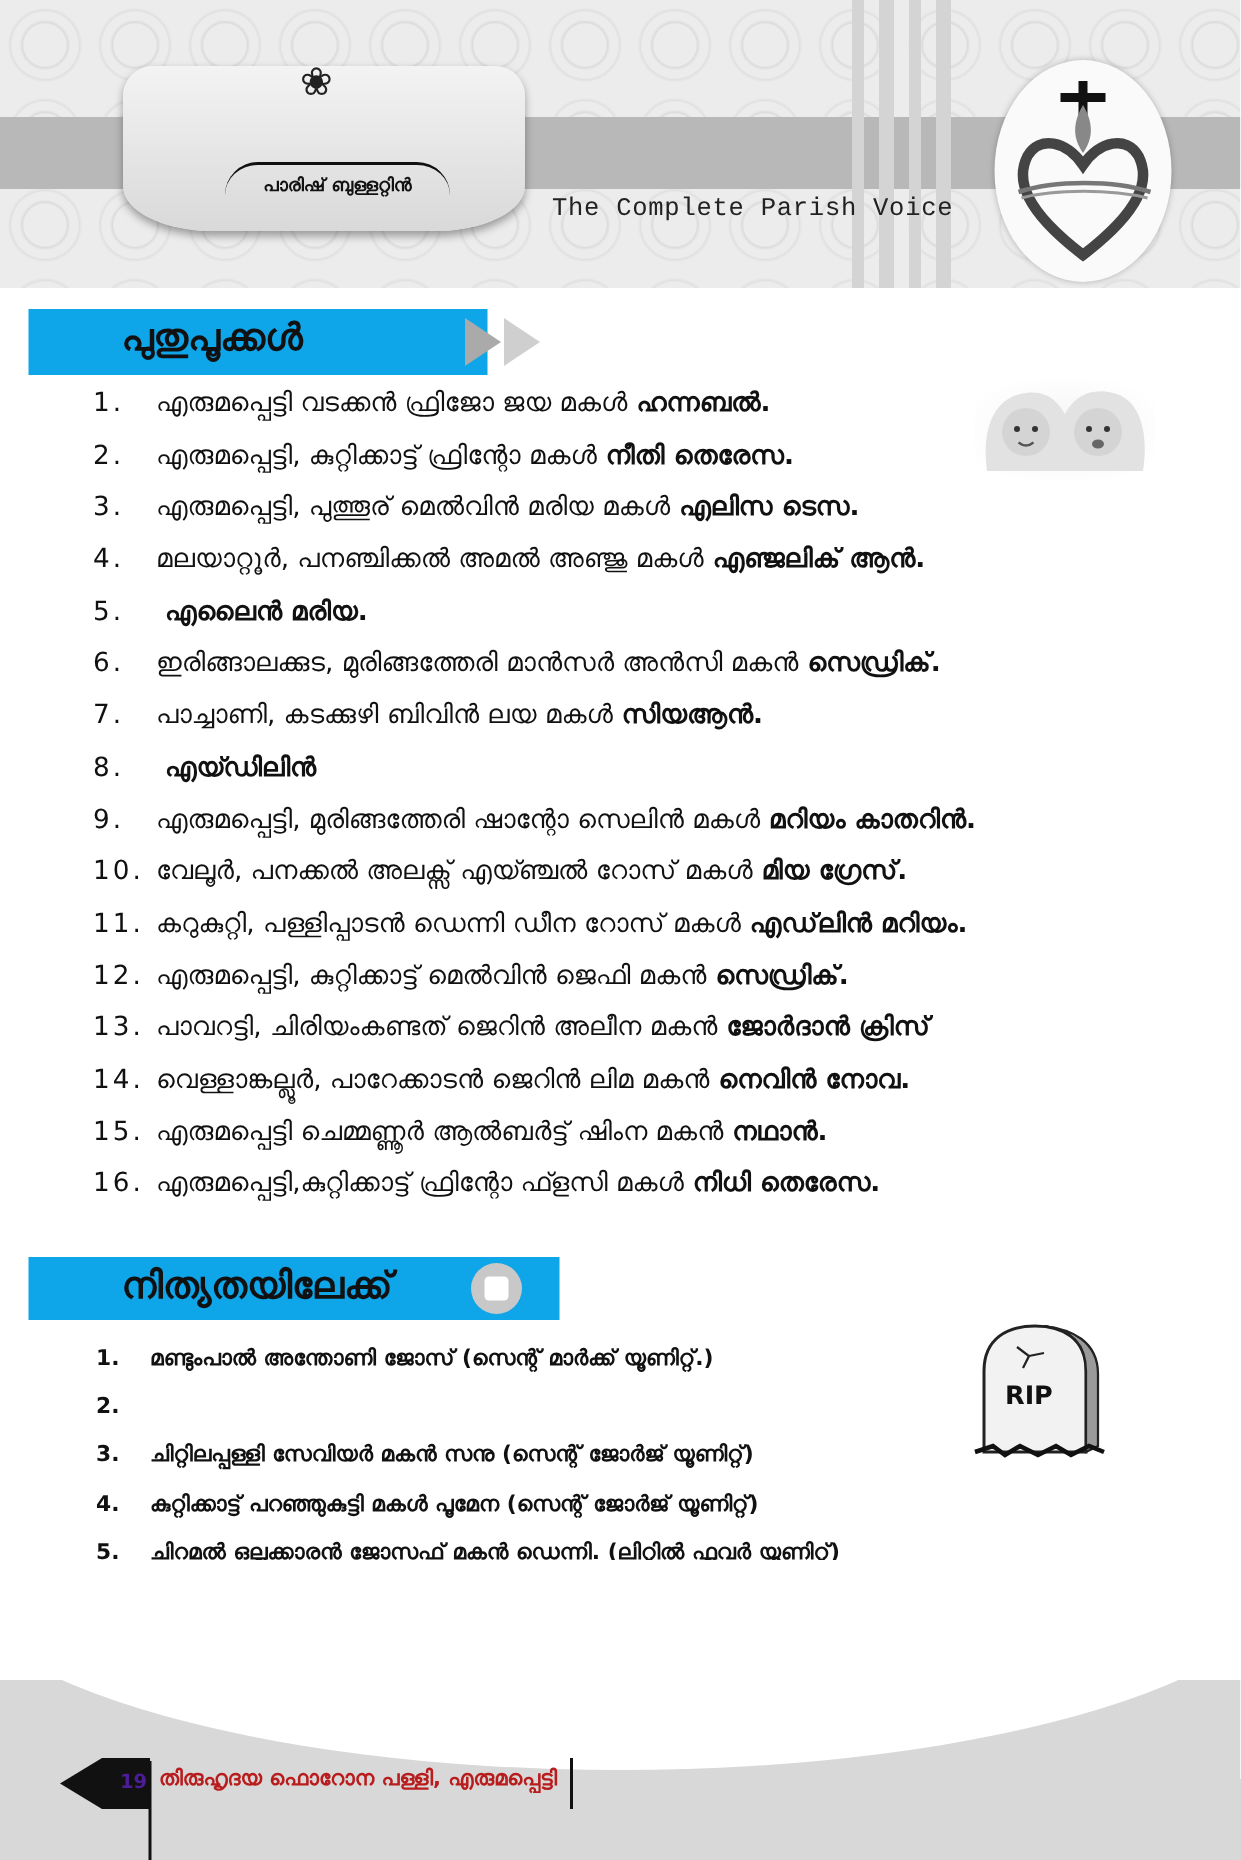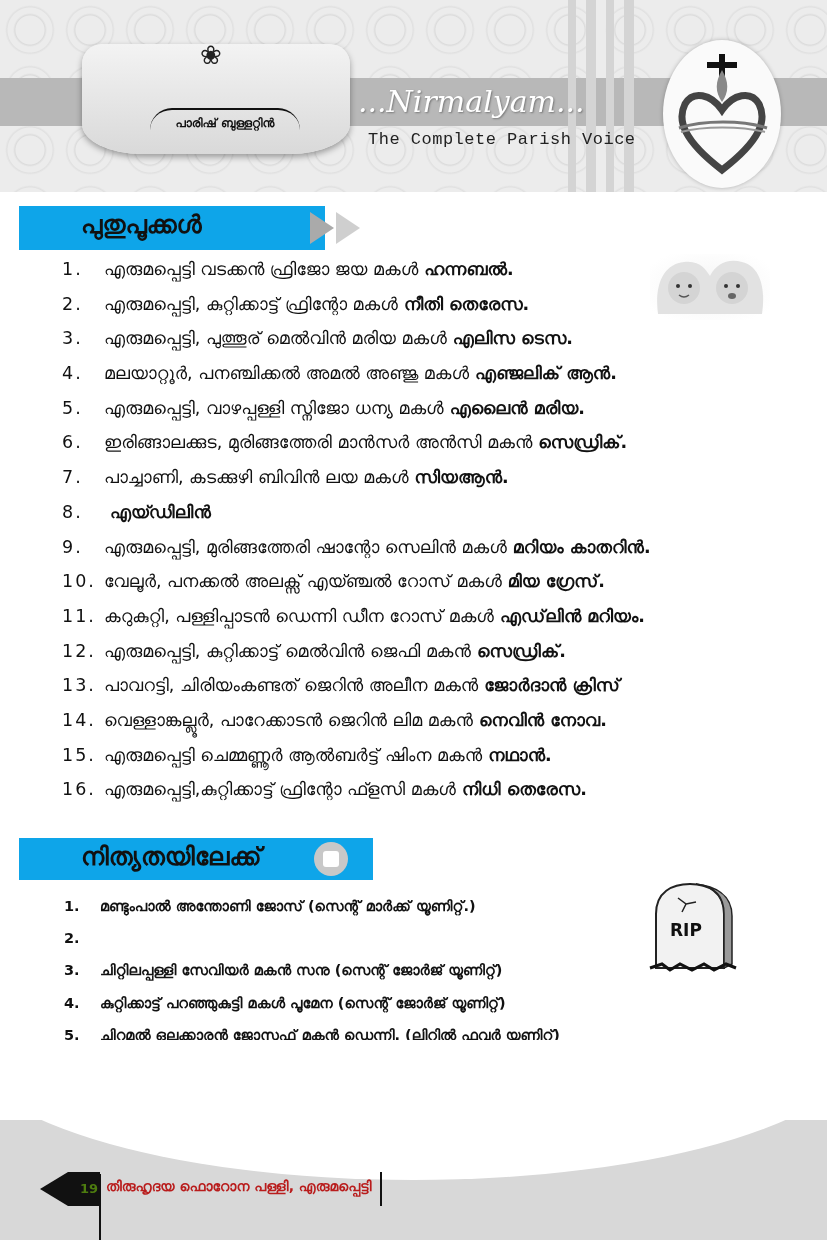--- a/index.html
+++ b/index.html
@@ -105,21 +105,21 @@
     position: absolute; left: 0; top: 1120px; width: 827px; height: 120px; background: #d8d8d8;
   }
   .footer-curve {
     position: absolute; left: -40px; top: 1040px; width: 907px; height: 140px;
     background: #ffffff; border-radius: 0 0 50% 50% / 0 0 100% 100%;
   }
   .page-tri {
     position: absolute; left: 40px; top: 1172px;
   }
   .page-num {
-    position: absolute; left: 80px; top: 1181px; font-size: 13px; font-weight: bold; color: #4d7c0f;
+    position: absolute; left: 80px; top: 1181px; font-size: 13px; font-weight: bold; color: #4c1d95;
   }
   .footer-rule {
     position: absolute; left: 99px; top: 1174px; width: 2px; height: 66px; background: #111;
   }
   .footer-text {
     position: absolute; left: 106px; top: 1178px; font-size: 14px; font-weight: bold; color: #b91c1c;
   }
   .footer-end { position: absolute; left: 380px; top: 1172px; width: 2px; height: 34px; background: #111; }
 </style>
 </head>
@@ -129,21 +129,20 @@
   <div class="band"></div>
   <div class="stripes">
     <span style="left:0;width:8px"></span>
     <span style="left:18px;width:10px"></span>
     <span style="left:38px;width:8px"></span>
     <span style="left:56px;width:10px"></span>
   </div>
   <div class="logo-plate"></div>
   <div class="logo-flower">❀</div>
   <div class="logo-sub">പാരിഷ് ബുള്ളറ്റിൻ</div>
-  <div class="brand-script">...Nirmalyam...</div>
   <div class="tagline">The Complete Parish Voice</div>
   <div class="emblem">
     <svg width="118" height="148" viewBox="0 0 118 148">
       <rect x="56" y="14" width="6" height="34" fill="#111"></rect>
       <rect x="44" y="22" width="30" height="6" fill="#111"></rect>
       <path d="M59 30 C52 42 52 52 59 62 C66 52 66 42 59 30 Z" fill="#888"></path>
       <path d="M59 130 C20 100 14 80 22 64 C30 50 48 54 59 70 C70 54 88 50 96 64 C104 80 98 100 59 130 Z" fill="none" stroke="#444" stroke-width="7"></path>
       <path d="M16 88 C40 80 80 80 104 88" fill="none" stroke="#777" stroke-width="3"></path>
       <path d="M18 92 C40 86 78 86 102 92" fill="none" stroke="#999" stroke-width="2"></path>
     </svg>
@@ -193,21 +192,20 @@
       <span class="txt">എരുമപ്പെട്ടി, പുത്തൂര് മെൽവിൻ മരിയ മകൾ</span>
       <span class="name">എലിസ ടെസ.</span>
     </li>
   <li>
       <span class="num">4.</span>
       <span class="txt">മലയാറ്റൂർ, പനഞ്ചിക്കൽ അമൽ അഞ്ജു മകൾ</span>
       <span class="name">എഞ്ജലിക് ആൻ.</span>
     </li>
   <li>
       <span class="num">5.</span>
-      <span class="txt">എരുമപ്പെട്ടി, വാഴപ്പള്ളി സ്നിജോ ധന്യ മകൾ</span>
       <span class="name">എലൈൻ മരിയ.</span>
     </li>
   <li>
       <span class="num">6.</span>
       <span class="txt">ഇരിങ്ങാലക്കുട, മുരിങ്ങത്തേരി മാൻസർ അൻസി മകൻ</span>
       <span class="name">സെഡ്രിക്.</span>
     </li>
   <li>
       <span class="num">7.</span>
       <span class="txt">പാച്ചാണി, കടക്കുഴി ബിവിൻ ലയ മകൾ</span>

